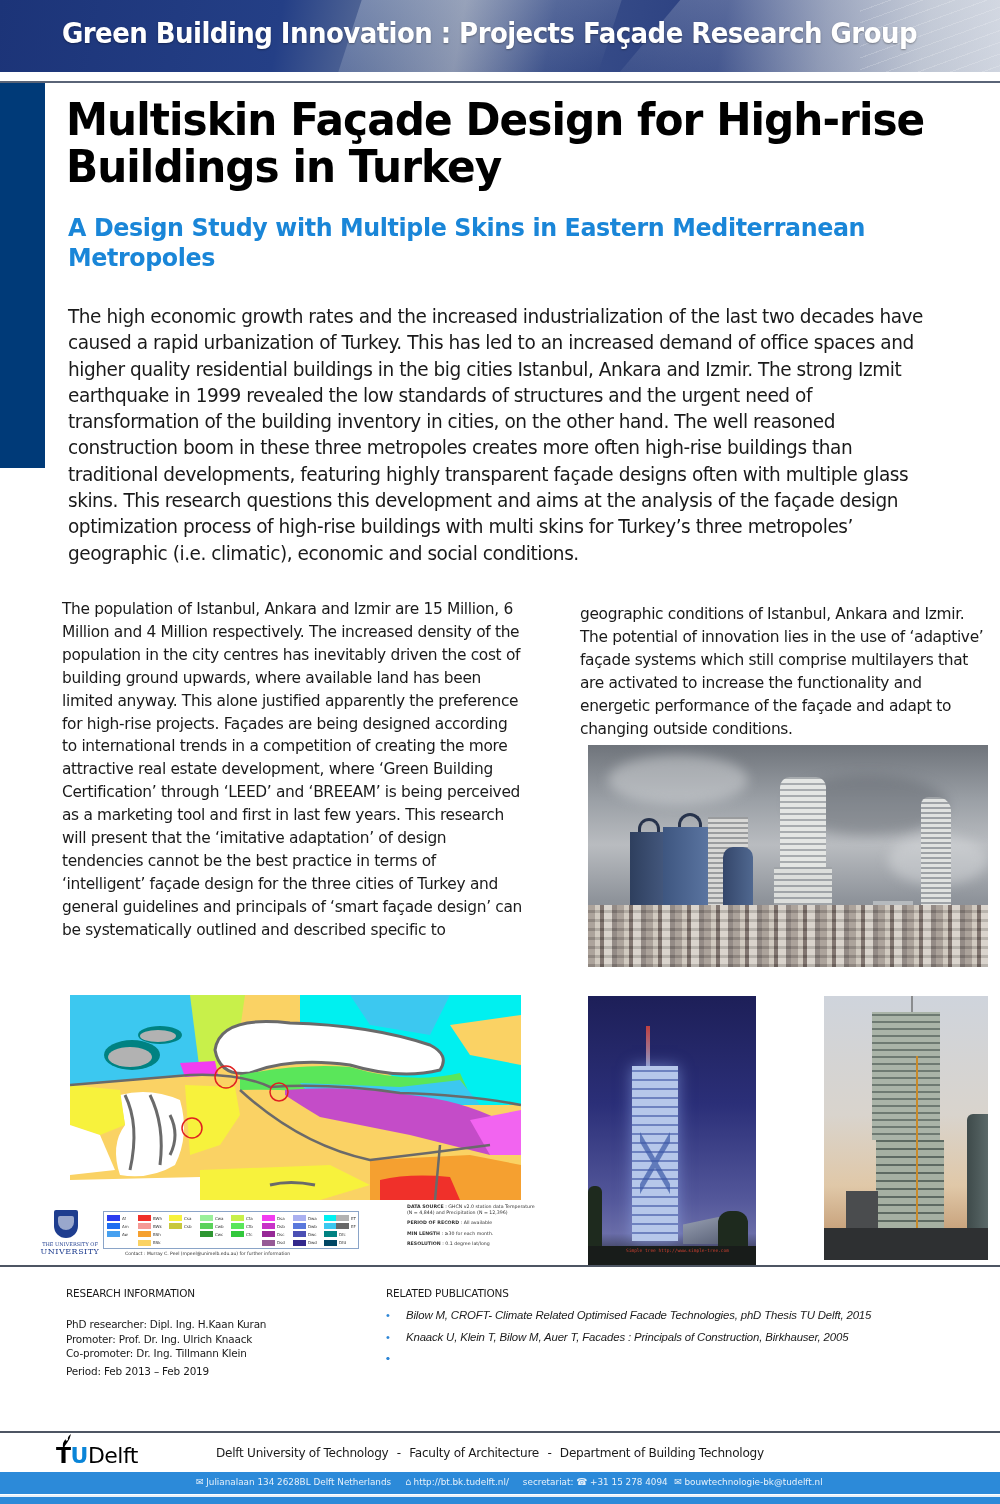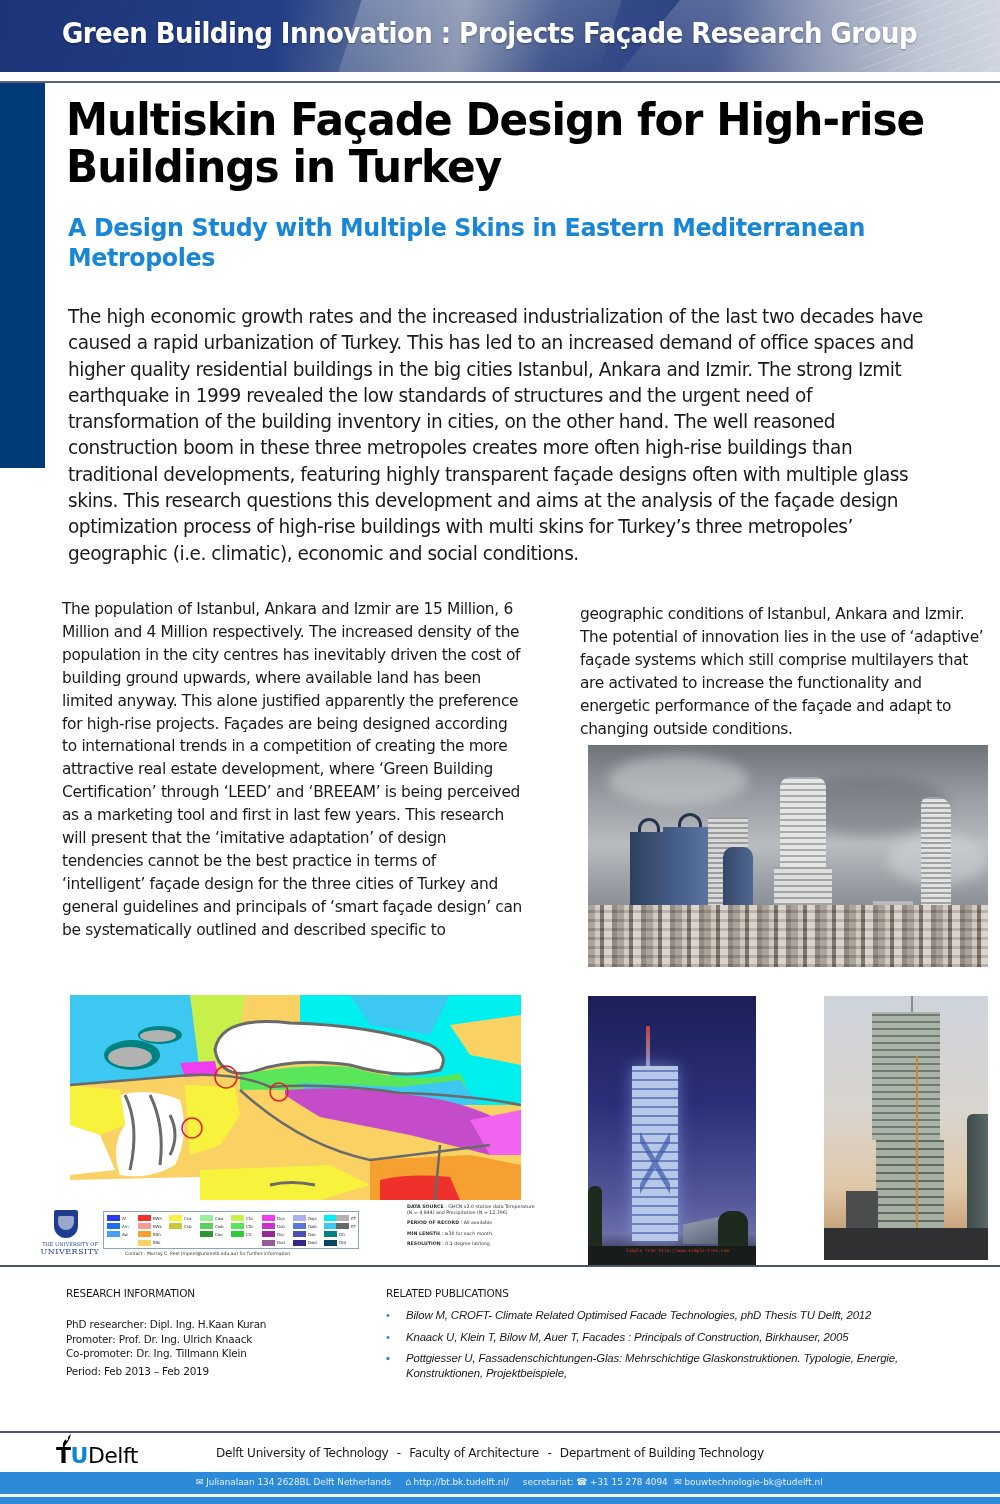--- a/index.html
+++ b/index.html
@@ -390,24 +390,24 @@
 <div class="research">
   <div class="heading">RESEARCH INFORMATION</div>
   <div class="line">PhD researcher:  Dipl. Ing. H.Kaan Kuran</div>
   <div class="line">Promoter: Prof. Dr. Ing. Ulrich Knaack</div>
   <div class="line">Co-promoter:  Dr. Ing. Tillmann Klein</div>
   <div class="line period">Period: Feb 2013 – Feb 2019</div>
 </div>
 
 <div class="pubs">
   <div class="heading">RELATED PUBLICATIONS</div>
-  <div class="pub-item"><span class="pub-bullet">•</span><span>Bilow M, CROFT- Climate Related Optimised Facade Technologies, phD Thesis TU Delft, 2012</span></div>
+  <div class="pub-item"><span class="pub-bullet">•</span><span>Bilow M, CROFT- Climate Related Optimised Facade Technologies, phD Thesis TU Delft, 2015</span></div>
   <div class="pub-item"><span class="pub-bullet">•</span><span>Knaack U, Klein T, Bilow M, Auer T, Facades : Principals of Construction, Birkhauser, 2005</span></div>
   <div class="pub-item"><span class="pub-bullet">•</span></div>
-  <div class="pub-item"><span class="pub-bullet">•</span><span>Pottgiesser U, Fassadenschichtungen-Glas: Mehrschichtige Glaskonstruktionen. Typologie, Energie, Konstruktionen, Projektbeispiele,</span></div>
+  <div class="pub-item"><span class="pub-bullet">•</span></div>
 </div>
 
 <div class="footer-rule"></div>
 
 <div class="tud-logo">
   <svg class="tud-flame" viewBox="0 0 12 14">
     <path d="M3,14 Q2,8 6,5 Q5,8 8,6 Q7,3 11,0 Q10,5 7,9 Q5,11 4,14 Z" fill="#000"></path>
   </svg>
   <div class="tud-text"><span class="t">T</span><span class="u">U</span><span>Delft</span></div>
 </div>

